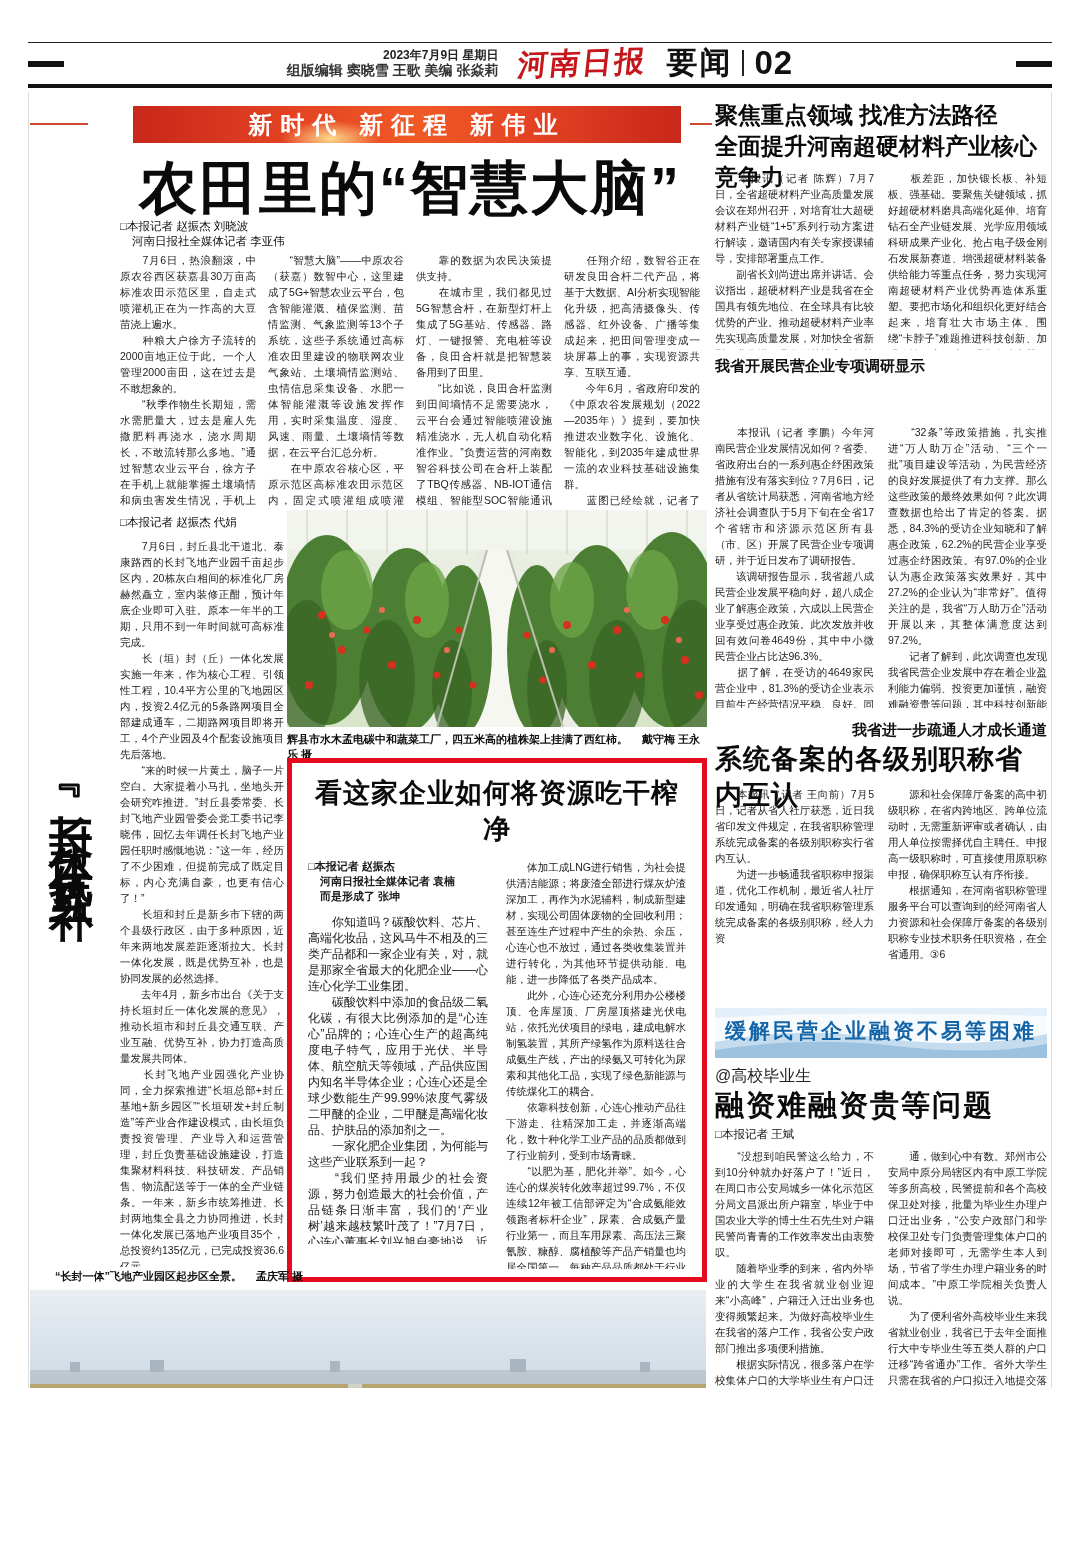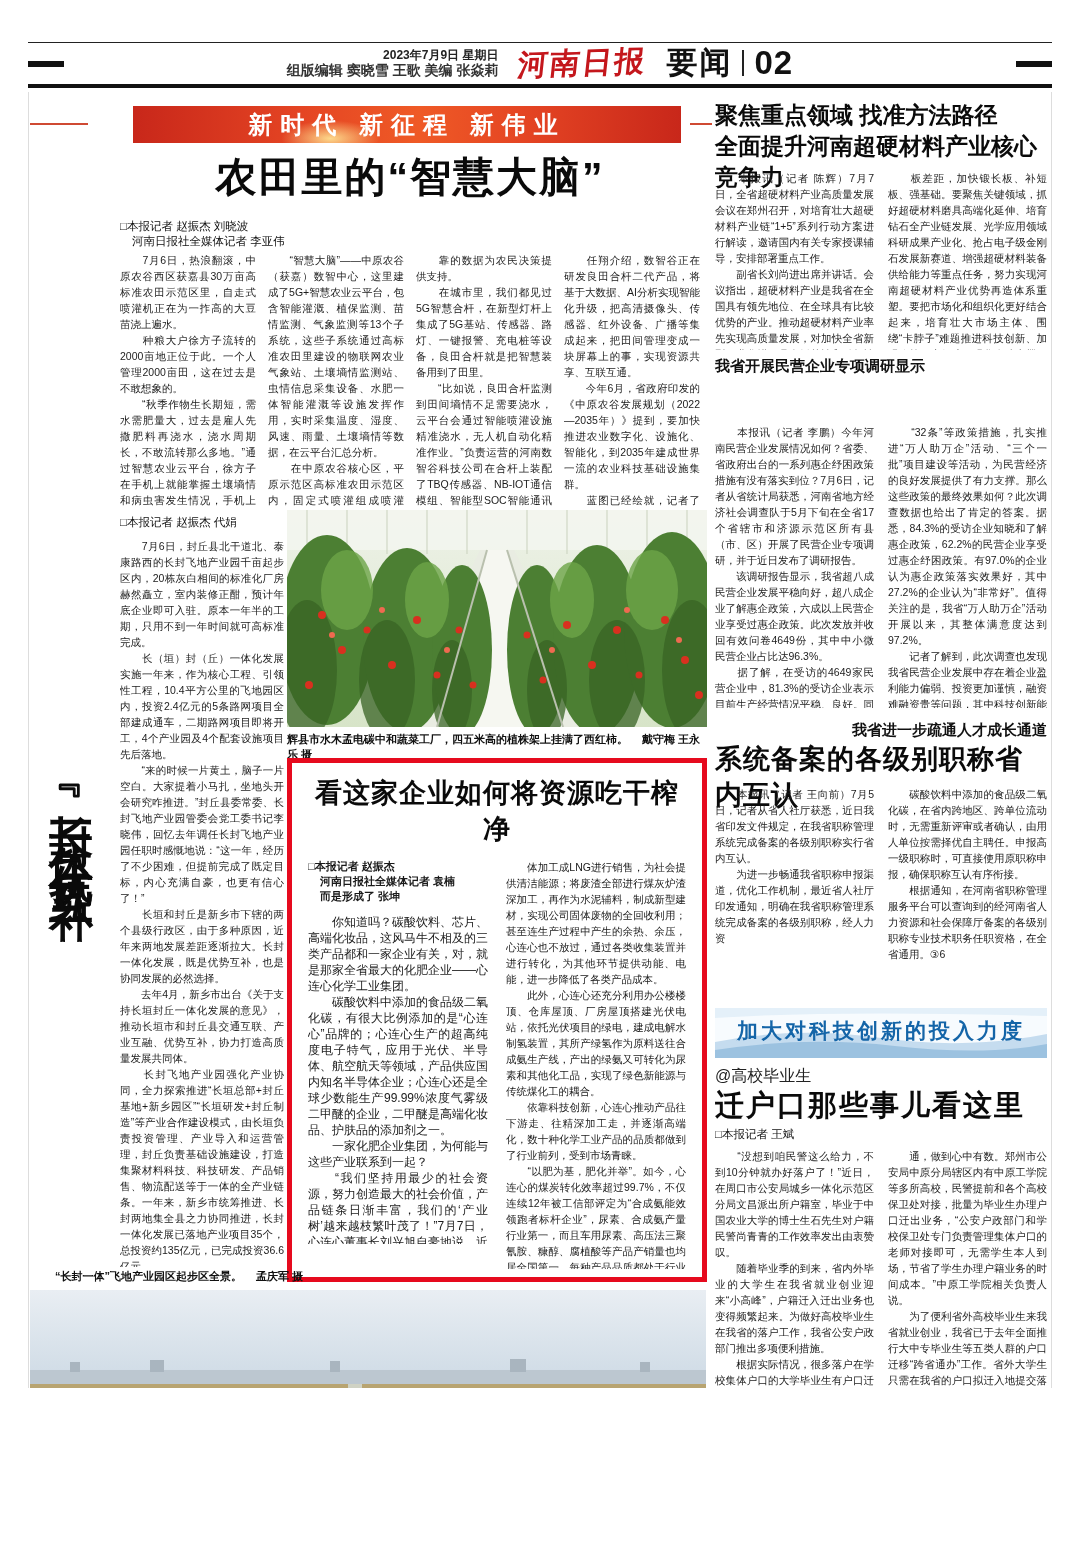--- a/index.html
+++ b/index.html
@@ -21,21 +21,21 @@
   .sec-no{font-size:33px;font-weight:600;color:#111;letter-spacing:1px;}
   .side-line{top:92px;width:1px;height:1446px;background:#ddd;}
   
   .banner{left:133px;top:106px;width:548px;height:37px;display:flex;align-items:center;justify-content:center;
     background:
       radial-gradient(70px 26px at 36% 88%, rgba(255,232,150,.9), rgba(255,232,150,0) 70%),
       linear-gradient(92deg,#c8271a,#e44423 30%,#ef5a26 52%,#e44423 72%,#c8271a);}
   .banner span{color:#fff;font-size:24px;font-weight:900;letter-spacing:8px;}
   .dash{top:123px;height:2px;background:#cf4a33;}
   
-  .lead-h{left:120px;top:150px;width:580px;text-align:center;font-size:41px;font-weight:900;letter-spacing:2px;color:#0a0a0a;white-space:nowrap;}
+  .lead-h{left:120px;top:150px;width:580px;text-align:center;font-size:58px;font-weight:900;letter-spacing:2px;color:#0a0a0a;white-space:nowrap;}
   .byline{font-size:11.5px;font-weight:400;line-height:15px;color:#111;}
   .cols{display:flex;}
   .col{flex:1;font-size:10.5px;line-height:16px;text-align:justify;white-space:pre-line;overflow:hidden;color:#1c1c1c;}
   .lead-cols{left:120px;top:252px;width:580px;height:256px;gap:12px;}
   
   .vert-title{left:30px;top:540px;width:84px;height:560px;display:flex;align-items:center;justify-content:center;
     writing-mode:vertical-rl;text-orientation:upright;font-size:44px;font-weight:900;letter-spacing:10px;color:#0a0a0a;}
   .cf-col{left:120px;top:515px;width:164px;height:752px;overflow:hidden;}
   .cf-col .byline{margin-bottom:8px;}
   .cf-body{font-size:10.5px;line-height:16px;text-align:justify;white-space:pre-line;}
@@ -329,36 +329,36 @@
 　　近年来，省委、省政府出台了“六稳”“六保”、促进民营经济高质量发展</div>
     <div class="col">　　“32条”等政策措施，扎实推进“万人助万企”活动、“三个一批”项目建设等活动，为民营经济的良好发展提供了有力支撑。那么这些政策的最终效果如何？此次调查数据也给出了肯定的答案。据悉，84.3%的受访企业知晓和了解惠企政策，62.2%的民营企业享受过惠企纾困政策。有97.0%的企业认为惠企政策落实效果好，其中27.2%的企业认为“非常好”。值得关注的是，我省“万人助万企”活动开展以来，其整体满意度达到97.2%。
 　　记者了解到，此次调查也发现我省民营企业发展中存在着企业盈利能力偏弱、投资更加谨慎，融资难融资贵等问题，其中科技创新能力较弱、企业转型升级压力大等问题突出。对此，省统计局方面建议，通过强化政策引导，提振民营企业发展信心；激发内在动力，提高民营企业创新能力；加大信贷支持力度，缓解民营企业融资不易等困难，让全省民营经济驶上高质量发展的快车道。③9</div>
   </div>
 
   <div class="abs r kicker zc-k">我省进一步疏通人才成长通道</div>
   <div class="abs r zc-h">系统备案的各级别职称省内互认</div>
   <div class="abs r cols zc-cols">
     <div class="col">　　本报讯（记者 王向前）7月5日，记者从省人社厅获悉，近日我省印发文件规定，在我省职称管理系统完成备案的各级别职称实行省内互认。
 　　为进一步畅通我省职称申报渠道，优化工作机制，最近省人社厅印发通知，明确在我省职称管理系统完成备案的各级别职称，经人力资</div>
-    <div class="col">　　碳酸饮料中添加的食品级二氧化碳，在省内跨地区、跨单位流动时，无需重新评审或者确认，由用人单位按需择优自主聘任。申报高一级职称时，可直接使用原职称申报，确保职称互认有序衔接。
+    <div class="col">　　源和社会保障厅备案的高中初级职称，在省内跨地区、跨单位流动时，无需重新评审或者确认，由用人单位按需择优自主聘任。申报高一级职称时，可直接使用原职称申报，确保职称互认有序衔接。
 　　根据通知，在河南省职称管理服务平台可以查询到的经河南省人力资源和社会保障厅备案的各级别职称专业技术职务任职资格，在全省通用。③6</div>
   </div>
 
   <div class="abs r emp">
     <svg width="332" height="50" viewBox="0 0 332 50" xmlns="http://www.w3.org/2000/svg">
       <rect width="332" height="50" fill="#f7fbfe"></rect>
       <path d="M0,34 Q80,18 166,30 T332,26 L332,50 L0,50 Z" fill="#c5dcef"></path>
       <path d="M0,42 Q90,28 180,38 T332,36 L332,50 L0,50 Z" fill="#9cc2e0"></path>
       <path d="M0,10 Q120,2 332,8 L332,0 L0,0 Z" fill="#e4f0f9"></path>
     </svg>
-    <span>加大对科技创新的投入力度</span>
+    <span>缓解民营企业融资不易等困难</span>
   </div>
 
   <div class="abs r hk-k">@高校毕业生</div>
-  <div class="abs r hk-h">迁户口那些事儿看这里</div>
+  <div class="abs r hk-h">融资难融资贵等问题</div>
   <div class="abs r byline hk-by">□本报记者 王斌</div>
   <div class="abs r cols hk-cols">
     <div class="col">　　“没想到咱民警这么给力，不到10分钟就办好落户了！”近日，在周口市公安局城乡一体化示范区分局文昌派出所户籍室，毕业于中国农业大学的博士生石先生对户籍民警尚青青的工作效率发出由衷赞叹。
 　　随着毕业季的到来，省内外毕业的大学生在我省就业创业迎来“小高峰”，户籍迁入迁出业务也变得频繁起来。为做好高校毕业生在我省的落户工作，我省公安户政部门推出多项便利措施。
 　　根据实际情况，很多落户在学校集体户口的大学毕业生有户口迁回原籍或者迁出到就业创业地的需求。为有效满足需求，我省公安户政部门提前沟</div>
     <div class="col">　　通，做到心中有数。郑州市公安局中原分局辖区内有中原工学院等多所高校，民警提前和各个高校保卫处对接，批量为毕业生办理户口迁出业务，“公安户政部门和学校保卫处专门负责管理集体户口的老师对接即可，无需学生本人到场，节省了学生办理户籍业务的时间成本。”中原工学院相关负责人说。
 　　为了便利省外高校毕业生来我省就业创业，我省已于去年全面推行大中专毕业生等五类人群的户口迁移“跨省通办”工作。省外大学生只需在我省的户口拟迁入地提交落户申请和材料，由户口拟迁入地的户籍管理部门与其原籍地户政部门对接办理迁出即可，毕业生无需再返回户籍地办理迁出业务。一般情况下，整个办理过程不超过5个工作日。③4</div>
   </div>
 
   <div class="abs photo seed">

